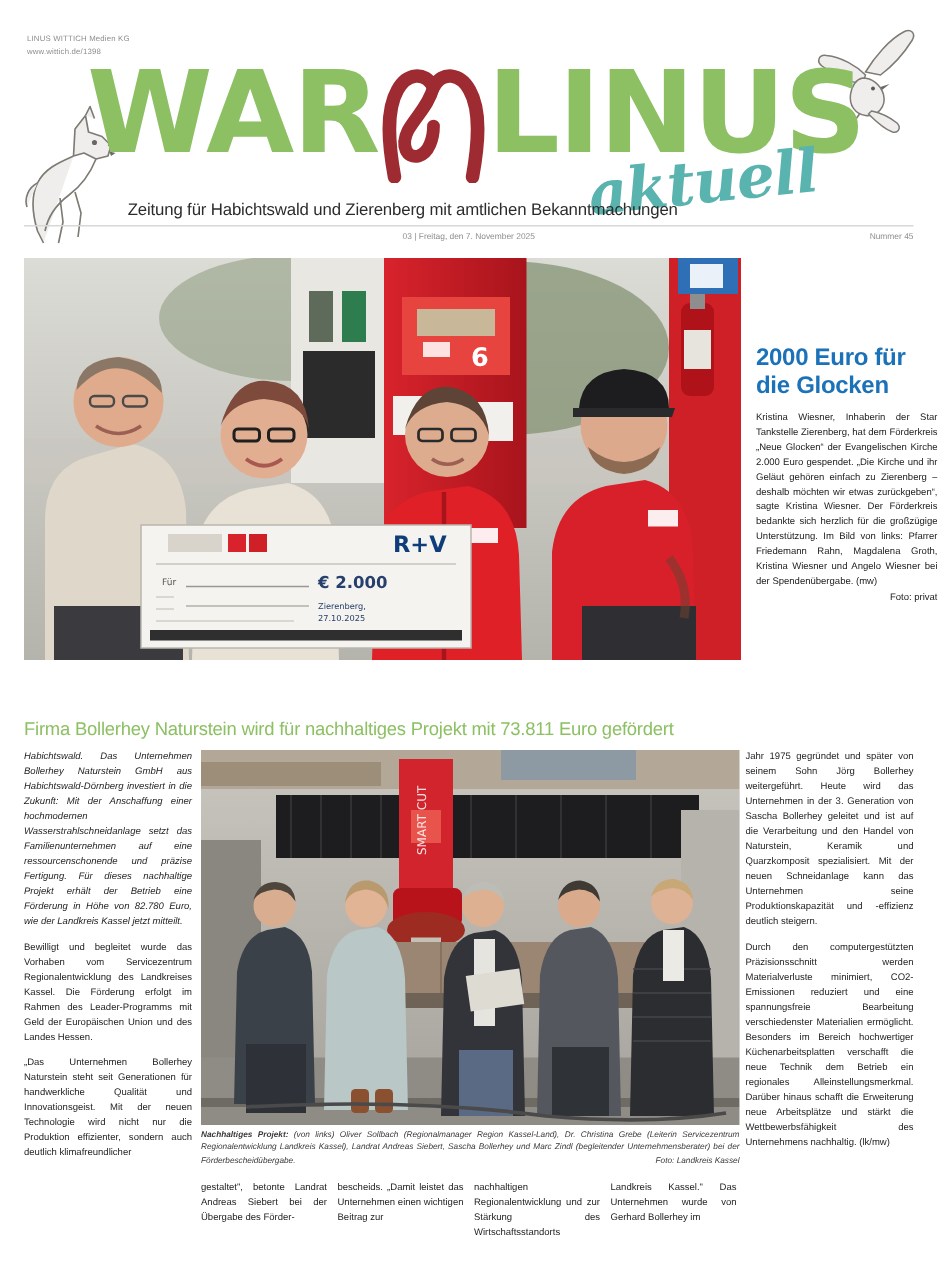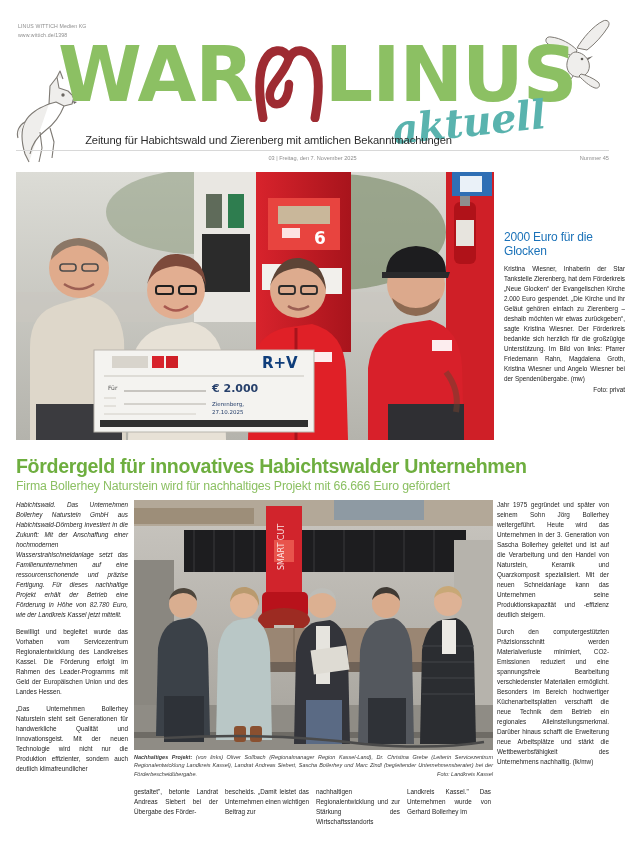--- a/index.html
+++ b/index.html
@@ -57,21 +57,21 @@
   .hawk { position: absolute; right: 10px; top: 18px; width: 78px; height: 72px; }
 
   
   .top-block { position: absolute; left: 16px; top: 172px; width: 593px; height: 270px; }
   .photo-top {
     position: absolute; left: 0; top: 0; width: 478px; height: 268px;
     overflow: hidden; background: #cfc9c2;
   }
   .side-col { position: absolute; left: 488px; top: 58px; width: 121px; }
   .side-head {
-    font-size: 12px; font-weight: 400; color: #1b72b8; line-height: 1.18;
+    font-size: 16px; font-weight: 700; color: #1b72b8; line-height: 1.18;
     letter-spacing: -.2px; margin-bottom: 6px;
   }
   .side-body {
     font-size: 6.35px; line-height: 1.57; color: #222; text-align: justify;
     text-justify: inter-word; hyphens: auto;
   }
   .side-credit { text-align: right; display: block; margin-top: 1px; }
 
   
   .main-head {
@@ -273,22 +273,21 @@
 
     <div class="side-col">
       <div class="side-head">2000 Euro für die Glocken</div>
       <div class="side-body">
         <span>Kristina Wiesner, Inhaberin der Star Tankstelle Zierenberg, hat dem Förderkreis „Neue Glocken“ der Evangelischen Kirche 2.000 Euro gespendet. „Die Kirche und ihr Geläut gehören einfach zu Zierenberg – deshalb möchten wir etwas zurückgeben“, sagte Kristina Wiesner. Der Förderkreis bedankte sich herzlich für die großzügige Unterstützung. Im Bild von links: Pfarrer Friedemann Rahn, Magdalena Groth, Kristina Wiesner und Angelo Wiesner bei der Spendenübergabe. (mw)</span>
         <span class="side-credit">Foto: privat</span>
       </div>
     </div>
   </div>
 
-  <div class="main-head">Fördergeld für innovatives Habichtswalder Unternehmen</div>
-  <div class="main-sub">Firma Bollerhey Naturstein wird für nachhaltiges Projekt mit 66.666 Euro gefördert</div>
+  <div class="main-sub">Firma Bollerhey Naturstein wird für nachhaltiges Projekt mit 73.811 Euro gefördert</div>
 
   <div class="col-left bodytext">
     <p class="lead">Habichtswald. Das Unternehmen Bollerhey Naturstein GmbH aus Habichtswald-Dörnberg investiert in die Zukunft: Mit der Anschaffung einer hochmodernen Wasserstrahlschneidanlage setzt das Familienunternehmen auf eine ressourcenschonende und präzise Fertigung. Für dieses nachhaltige Projekt erhält der Betrieb eine Förderung in Höhe von 82.780 Euro, wie der Landkreis Kassel jetzt mitteilt.</p>
     <p>Bewilligt und begleitet wurde das Vorhaben vom Servicezentrum Regionalentwicklung des Landkreises Kassel. Die Förderung erfolgt im Rahmen des Leader-Programms mit Geld der Europäischen Union und des Landes Hessen.</p>
     <p>„Das Unternehmen Bollerhey Naturstein steht seit Generationen für handwerkliche Qualität und Innovationsgeist. Mit der neuen Technologie wird nicht nur die Produktion effizienter, sondern auch deutlich klimafreundlicher</p>
   </div>
 
   <div class="photo-main">
     <svg viewBox="0 0 359 250" width="359" height="250" preserveAspectRatio="none">
       <defs>

